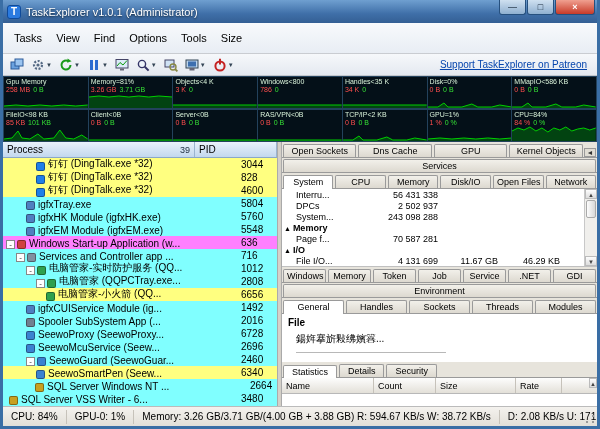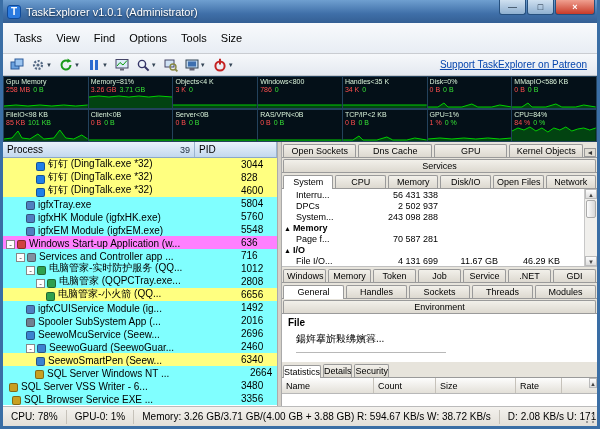--- a/index.html
+++ b/index.html
@@ -47,21 +47,21 @@
   .expander{width:9px;height:9px;border:1px solid #888;background:#fff;color:#333;font-size:8px;line-height:7px;text-align:center;margin-right:2px;flex:0 0 auto}
   .picon{width:9px;height:9px;border-radius:2px;margin-right:3px;flex:0 0 auto;border:1px solid rgba(0,0,0,.35)}
   .pname{overflow:hidden;text-overflow:ellipsis}
   .splitter{width:3px;background:#d4d0c8}
   .rightpanel{width:340px;display:flex;flex-direction:column;background:#fff;border-left:1px solid #aaa}
   
   .tabbar{display:flex;align-items:flex-end;background:#e7e4dc;border-bottom:1px solid #9a9a9a;flex:0 0 auto}
   .tabbar.h16{height:16px}.tabbar.h15{height:15px}
   .tab{flex:1;text-align:center;font-size:9px;padding:1px 3px;border:1px solid #9a9a9a;border-bottom:none;border-radius:2px 2px 0 0;background:linear-gradient(#f2f0ea,#ddd9d0);margin:0 1px;white-space:nowrap;overflow:hidden}
   .tab.sel{background:#fff;position:relative;top:1px;padding-bottom:2px}
-  .tab.auto{flex:0 0 auto;padding:1px 0}
+  .tab.auto{flex:0 0 auto;padding:1px 8px}
   .tabscroll{flex:0 0 12px;font-size:7px;text-align:center;color:#333;border:1px solid #9a9a9a;background:#e0ddd4;margin-right:1px}
   
   .systable{height:78px;display:flex;flex:0 0 auto;border-bottom:1px solid #c0c0c0}
   .sysrows{flex:1;overflow:hidden}
   .srow{height:11px;display:grid;grid-template-columns:100px 58px 60px 62px;align-items:center;font-size:9px}
   .srow .lab{padding-left:14px;overflow:hidden;white-space:nowrap}
   .srow.group .lab{padding-left:2px;font-weight:bold}
   .srow .num{text-align:right;padding-right:2px;white-space:nowrap}
   .tri{font-size:7px;margin-right:2px}
   .vscroll{width:13px;background:#f0efec;border-left:1px solid #c8c8c8;display:flex;flex-direction:column}
@@ -398,20 +398,27 @@
           <div class="prow" style="background: rgb(128, 255, 255);">
             <div class="namecell" style="padding-left: 23px;">
               <span class="picon" style="background: rgb(112, 128, 144);"></span>
               <span class="pname">Spooler SubSystem App (...</span>
             </div>
             <div class="pidcell">2016</div>
           </div>
           <div class="prow" style="background: rgb(128, 255, 255);">
             <div class="namecell" style="padding-left: 23px;">
               <span class="picon" style="background: rgb(59, 130, 208);"></span>
+              <span class="pname">SeewoProxy (SeewoProxy...</span>
+            </div>
+            <div class="pidcell">6728</div>
+          </div>
+          <div class="prow" style="background: rgb(128, 255, 255);">
+            <div class="namecell" style="padding-left: 23px;">
+              <span class="picon" style="background: rgb(59, 130, 208);"></span>
               <span class="pname">SeewoMcuService (Seew...</span>
             </div>
             <div class="pidcell">2696</div>
           </div>
           <div class="prow" style="background: rgb(128, 255, 255);">
             <div class="namecell" style="padding-left: 23px;">
               <span class="expander">-</span>
               <span class="picon" style="background: rgb(59, 130, 208);"></span>
               <span class="pname">SeewoGuard (SeewoGuar...</span>
             </div>
@@ -525,30 +532,30 @@
 
       <div class="tabbar h16" id="midtabs">
           <div class="tab">Windows</div>
           <div class="tab">Memory</div>
           <div class="tab">Token</div>
           <div class="tab">Job</div>
           <div class="tab">Service</div>
           <div class="tab">.NET</div>
           <div class="tab">GDI</div>
         </div>
+      <div class="tabbar h15">
+        <div class="tab">Environment</div>
+      </div>
       <div class="tabbar h16" id="gentabs">
           <div class="tab sel">General</div>
           <div class="tab">Handles</div>
           <div class="tab">Sockets</div>
           <div class="tab">Threads</div>
           <div class="tab">Modules</div>
         </div>
-      <div class="tabbar h15">
-        <div class="tab">Environment</div>
-      </div>
 
       <div class="filebox">
         <div class="filelabel">File</div>
         <div class="filetext">鍚姩搴旂敤绋嬪簭...</div>
         <div class="fileline"></div>
       </div>
 
       <div class="tabbar h16" id="statstabs">
           <div class="tab auto sel">Statistics</div>
           <div class="tab auto">Details</div>
@@ -562,20 +569,20 @@
           <div class="shc c3">Size</div>
           <div class="shc c4">Rate</div>
           <div class="tb-spacer"></div>
           <div class="varrow">▲</div>
         </div>
       <div class="statfill"></div>
     </div>
   </div>
 
   <div class="statusbar" id="statusbar">
-    <div class="sbitem">CPU: 78%</div>
+    <div class="sbitem">CPU: 84%</div>
       <div class="sbitem">GPU-0: 1%</div>
       <div class="sbitem">Memory: 3.26 GB/3.71 GB/(4.00 GB + 3.88 GB)  R: 594.67 KB/s W: 38.72 KB/s</div>
       <div class="sbitem">D: 2.08 KB/s U: 171B/s</div>
       <div class="grip"></div>
   </div>
 
 </div>
 
 </body></html>

